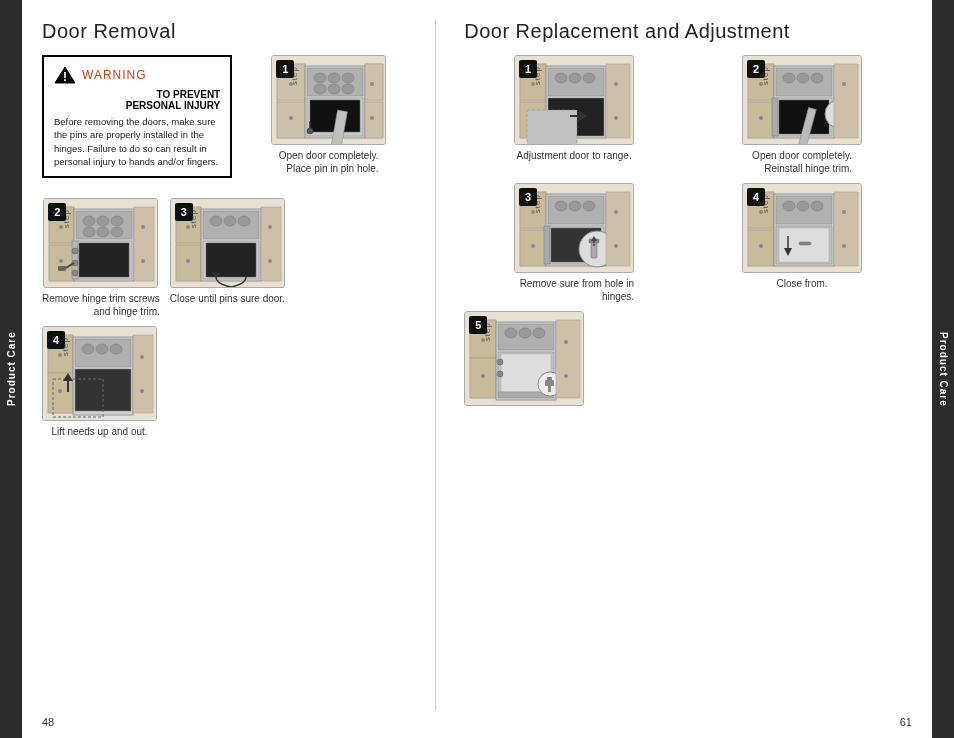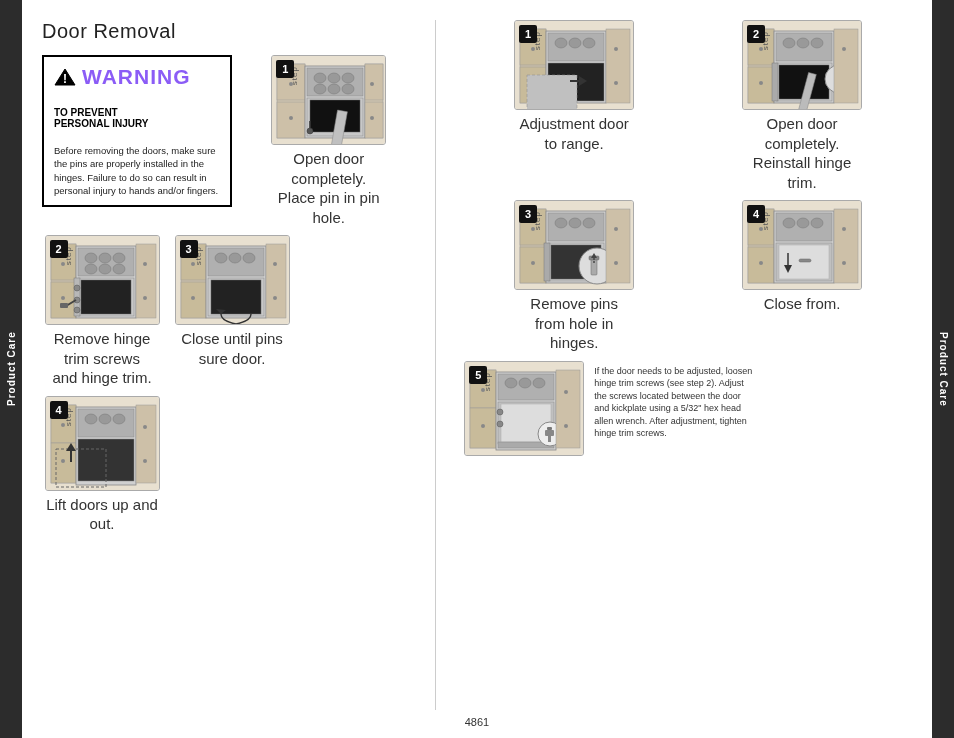--- a/index.html
+++ b/index.html
@@ -90,38 +90,38 @@
       gap: 6px;
     }
 
     .warning-triangle {
       width: 22px;
       height: 20px;
       flex-shrink: 0;
     }
 
     .warning-title {
-      font-size: 21px;
-      font-weight: 700;
+      font-size: 12px;
+      font-weight: 400;
       letter-spacing: 1px;
-      color: #8b5cf6;
+      color: #c2410c;
     }
 
     .warning-subtitle {
       font-size: 10px;
       font-weight: bold;
       color: #000;
-      margin-top: 14px;
+      margin-top: 0;
+      text-align: right;
     }
 
     .warning-text {
       font-size: 9.5px;
       color: #222;
       line-height: 1.4;
-      margin-top: 11px;
     }
 
     .step-item {
       display: flex;
       flex-direction: column;
       align-items: center;
       gap: 4px;
     }
 
     .step-number-badge {
@@ -147,31 +147,31 @@
       top: 10px;
       writing-mode: vertical-rl;
       text-orientation: mixed;
       transform: rotate(180deg);
       font-size: 8px;
       color: #555;
       letter-spacing: 1px;
     }
 
     .step-caption {
-      font-size: 15px;
+      font-size: 10px;
       color: #333;
-      text-align: center;
+      text-align: right;
       line-height: 1.3;
       max-width: 120px;
     }
 
     
     .page-numbers {
       display: flex;
-      justify-content: center;
+      justify-content: space-between;
       padding: 6px 0 0 0;
       font-size: 11px;
       color: #333;
     }
 
     
     .removal-top-row {
       display: flex;
       gap: 10px;
       margin-bottom: 8px;
@@ -404,27 +404,28 @@
 
                 <rect x="10" y="52" width="50" height="38" fill="none" stroke="#666" stroke-width="1" stroke-dasharray="3,2"></rect>
 
                 <line x1="25" y1="65" x2="25" y2="50" stroke="#333" stroke-width="2"></line>
                 <polygon points="25,46 20,54 30,54" fill="#333"></polygon>
                 <rect x="90" y="8" width="20" height="78" fill="#cdc0a8" stroke="#999" stroke-width="0.5"></rect>
                 <rect x="97" y="28" width="4" height="4" rx="2" fill="#888"></rect>
                 <rect x="97" y="62" width="4" height="4" rx="2" fill="#888"></rect>
               </svg>
             </div>
-            <div class="step-caption">Lift doors up and out.</div>
+            <div class="step-caption">Lift needs up and out.</div>
           </div>
         </div>
 
       </div>
 
       <div class="door-replacement">
+        <h1 class="section-title">Door Replacement and Adjustment</h1>
 
         <div class="replacement-top-row">
 
           <div class="replacement-step-col">
             <div class="step-box" style="width:120px;height:90px;">
               <div class="step-number-badge">1</div>
               <span class="step-label-vert">step</span>
               <svg viewBox="0 0 120 90" width="120" height="90">
                 <rect x="0" y="0" width="120" height="90" fill="#e8e0d0"></rect>
                 <rect x="5" y="8" width="26" height="74" fill="#cdc0a8" stroke="#999" stroke-width="0.5"></rect>
@@ -513,21 +514,21 @@
                 <circle cx="82" cy="65" r="18" fill="#ddd" stroke="#888" stroke-width="1"></circle>
                 <rect x="76" y="56" width="6" height="18" rx="1" fill="#aaa" stroke="#666" stroke-width="0.5"></rect>
                 <rect x="74" y="55" width="10" height="4" rx="1" fill="#888" stroke="#666" stroke-width="0.5"></rect>
                 <line x1="79" y1="62" x2="79" y2="56" stroke="#444" stroke-width="1.5" stroke-dasharray="2,1"></line>
                 <polygon points="79,52 76,57 82,57" fill="#444"></polygon>
                 <rect x="91" y="8" width="24" height="74" fill="#cdc0a8" stroke="#999" stroke-width="0.5"></rect>
                 <rect x="99" y="26" width="4" height="4" rx="2" fill="#888"></rect>
                 <rect x="99" y="60" width="4" height="4" rx="2" fill="#888"></rect>
               </svg>
             </div>
-            <div class="step-caption">Remove pins from hole in hinges.</div>
+            <div class="step-caption">Remove sure from hole in hinges.</div>
           </div>
 
           <div class="replacement-step-col">
             <div class="step-box" style="width:120px;height:90px;">
               <div class="step-number-badge">4</div>
               <span class="step-label-vert">step</span>
               <svg viewBox="0 0 120 90" width="120" height="90">
                 <rect x="0" y="0" width="120" height="90" fill="#e8e0d0"></rect>
                 <rect x="5" y="8" width="26" height="74" fill="#cdc0a8" stroke="#999" stroke-width="0.5"></rect>
                 <rect x="5" y="8" width="26" height="36" fill="#c8bb9a" stroke="#999" stroke-width="0.5"></rect>
@@ -583,23 +584,20 @@
                 <rect x="80" y="68" width="9" height="6" rx="1" fill="#888"></rect>
                 <rect x="83" y="74" width="3" height="6" fill="#888"></rect>
 
                 <circle cx="35" cy="50" r="3" fill="#888" stroke="#555" stroke-width="0.5"></circle>
                 <circle cx="35" cy="62" r="3" fill="#888" stroke="#555" stroke-width="0.5"></circle>
                 <rect x="91" y="8" width="24" height="78" fill="#cdc0a8" stroke="#999" stroke-width="0.5"></rect>
                 <rect x="99" y="28" width="4" height="4" rx="2" fill="#888"></rect>
                 <rect x="99" y="62" width="4" height="4" rx="2" fill="#888"></rect>
               </svg>
             </div>
-            <div class="step-caption" style="max-width: 160px; text-align: left; font-size: 9px; line-height: 1.4; padding-top: 4px;">
-              If the door needs to be adjusted, loosen hinge trim screws (see step 2). Adjust the screws located between the door and kickplate using a 5/32" hex head allen wrench. After adjustment, tighten hinge trim screws.
-            </div>
           </div>
         </div>
 
       </div>
     </div>
 
     <div class="page-numbers">
       <span>48</span>
       <span>61</span>
     </div>

